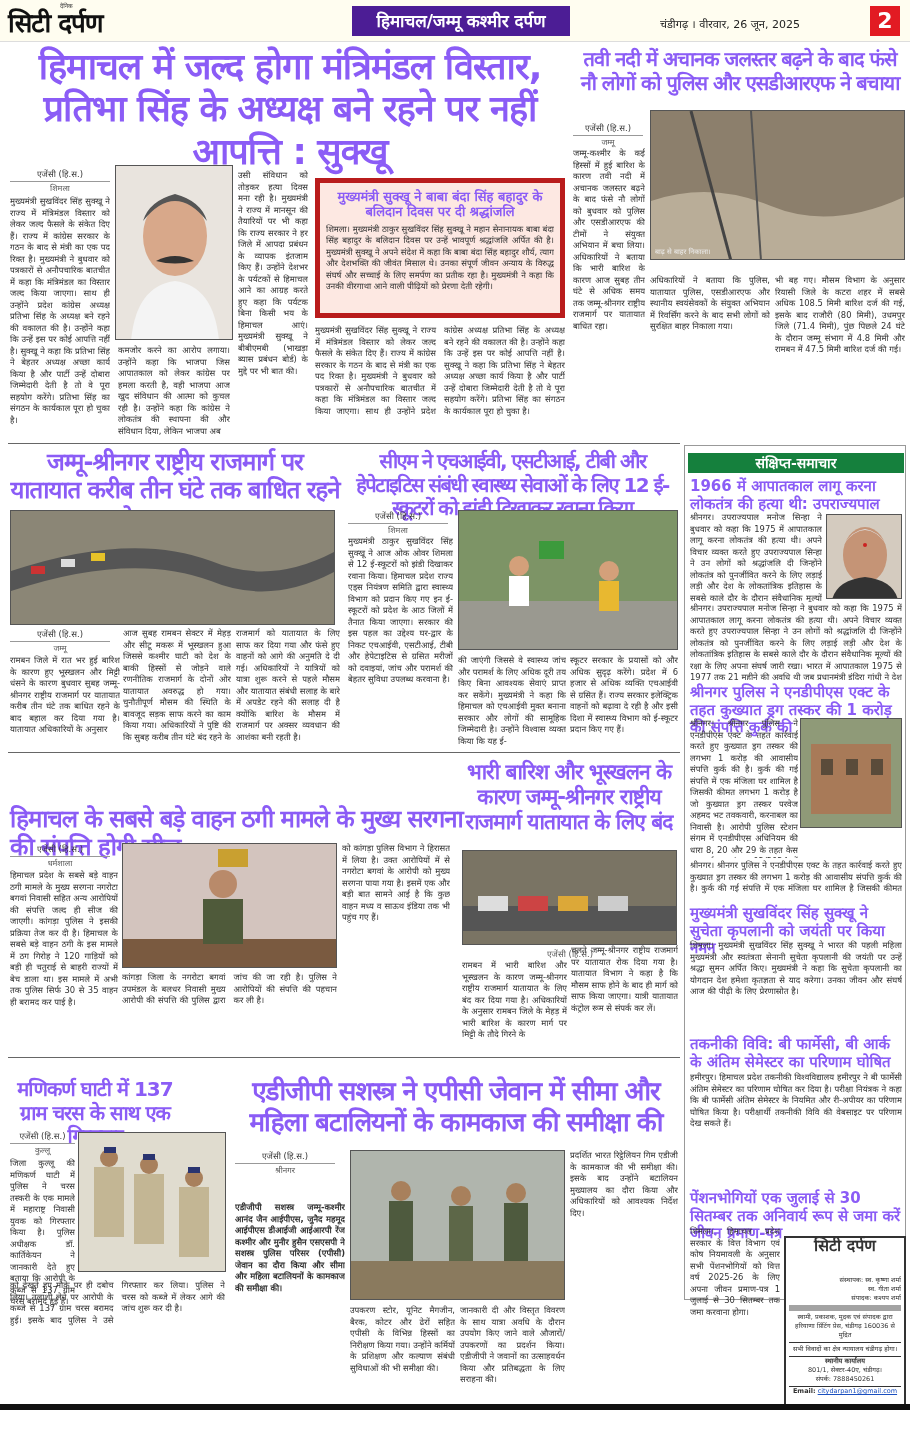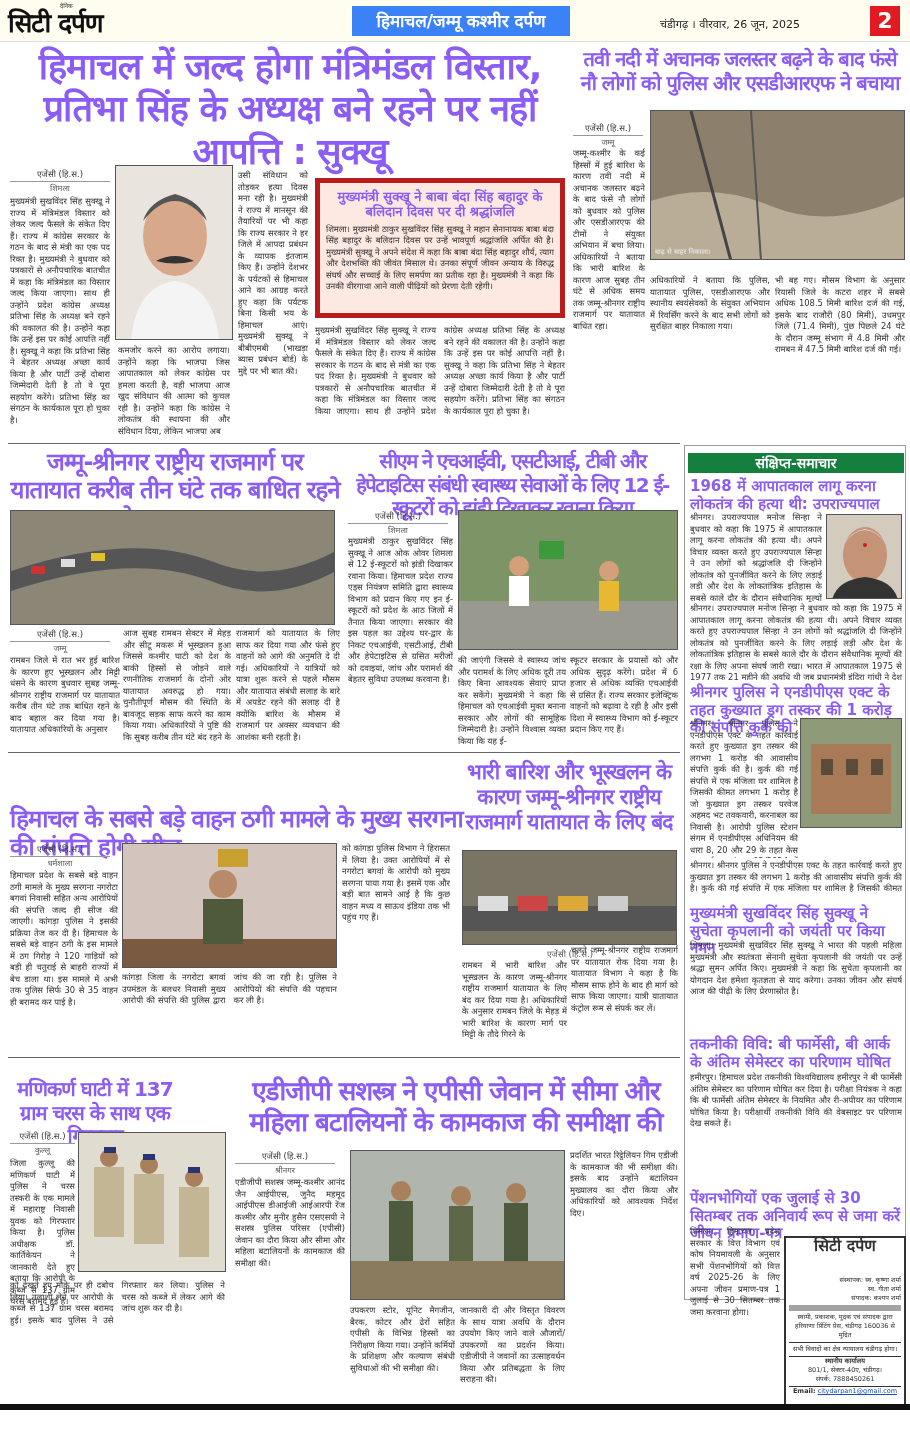--- a/index.html
+++ b/index.html
@@ -2,21 +2,21 @@
 <html><head>
 <meta charset="utf-8">
 <style>
 *{box-sizing:border-box;margin:0;padding:0;}
 html,body{width:910px;height:1431px;background:#fff;overflow:hidden;}
 body{font-family:"DejaVu Sans",sans-serif;color:#1a1a1a;position:relative;}
 .abs{position:absolute;}
 .masthead{left:0;top:0;width:910px;height:42px;background:#fffdf0;border-bottom:1px solid #ddd;}
 .logo{left:8px;top:4px;font-size:26px;font-weight:bold;color:#111;font-family:"DejaVu Serif",serif;letter-spacing:-1px;}
 .logo-tag{left:60px;top:2px;font-size:6px;color:#333;}
-.section-banner{left:352px;top:6px;width:218px;height:30px;background:#3b82f6;color:#fff;font-size:17px;font-weight:bold;text-align:center;line-height:30px;}
+.section-banner{left:352px;top:6px;width:218px;height:30px;background:#4c1d95;color:#fff;font-size:17px;font-weight:bold;text-align:center;line-height:30px;}
 .dateline{left:660px;top:16px;font-size:11px;color:#222;}
 .pageno{left:870px;top:6px;width:30px;height:30px;background:#e21b23;color:#fff;font-size:22px;font-weight:bold;text-align:center;line-height:30px;}
 .hl{font-weight:bold;color:#8b5cf6;line-height:1.18;letter-spacing:-1px;}
 .hl-xl{font-size:36px;}
 .hl-l{font-size:24px;}
 .hl-m{font-size:20px;}
 .hl-s{font-size:15px;letter-spacing:0;}
 .body{font-size:8.4px;line-height:11.5px;color:#333;text-align:justify;overflow:hidden;}
 .byline{font-size:8.5px;text-align:center;color:#333;border-bottom:1px solid #999;padding-bottom:2px;}
 .place{font-size:8px;text-align:center;color:#555;}
@@ -180,41 +180,41 @@
       <rect x="109" y="34" width="12" height="6" fill="#2a3470"></rect>
     </svg>
 </div>
 <div class="abs body" style="left:10px;top:1280px;width:215px;height:120px;column-count:2;">को देखते हुए मौके पर ही दबोच लिया। तलाशी लेने पर आरोपी के कब्जे से 137 ग्राम चरस बरामद हुई। इसके बाद पुलिस ने उसे गिरफ्तार कर लिया। पुलिस ने चरस को कब्जे में लेकर आगे की जांच शुरू कर दी है।</div>
 
 <div class="abs hl hl-l" style="left:232px;top:1076px;width:448px;text-align:center;font-size:26px;">एडीजीपी सशस्त्र ने एपीसी जेवान में सीमा और महिला बटालियनों के कामकाज की समीक्षा की</div>
 <div class="abs" style="left:235px;top:1150px;width:100px;">
   <div class="byline">एजेंसी (हि.स.)</div>
   <div class="place">श्रीनगर</div>
 </div>
-<div class="abs body" style="left:235px;top:1177px;width:110px;height:225px;">एडीजीपी सशस्त्र जम्मू-कश्मीर आनंद जैन आईपीएस, जुनैद महमूद आईपीएस डीआईजी आईआरपी रेंज कश्मीर और मुनीर हुसैन एसएसपी ने सशस्त्र पुलिस परिसर (एपीसी) जेवान का दौरा किया और सीमा और महिला बटालियनों के कामकाज की समीक्षा की।</div>
+<div class="abs body" style="left:235px;top:1202px;width:110px;height:225px;font-weight:bold;">एडीजीपी सशस्त्र जम्मू-कश्मीर आनंद जैन आईपीएस, जुनैद महमूद आईपीएस डीआईजी आईआरपी रेंज कश्मीर और मुनीर हुसैन एसएसपी ने सशस्त्र पुलिस परिसर (एपीसी) जेवान का दौरा किया और सीमा और महिला बटालियनों के कामकाज की समीक्षा की।</div>
 <div class="abs photo" style="left:350px;top:1150px;width:215px;height:150px;background:#9da29c;">
   <svg width="215" height="150">
       <rect width="215" height="150" fill="#b0b5ad"></rect>
       <rect x="0" y="110" width="215" height="40" fill="#8a7a5e"></rect>
       <circle cx="50" cy="40" r="10" fill="#a8805c"></circle>
       <rect x="38" y="50" width="24" height="60" fill="#4e5a3e"></rect>
       <circle cx="110" cy="45" r="10" fill="#a8805c"></circle>
       <rect x="98" y="55" width="24" height="55" fill="#5d6748"></rect>
       <circle cx="165" cy="42" r="10" fill="#a8805c"></circle>
       <rect x="153" y="52" width="24" height="58" fill="#4e5a3e"></rect>
     </svg>
 </div>
 <div class="abs body" style="left:350px;top:1305px;width:105px;height:97px;">उपकरण स्टोर, यूनिट मैगजीन, बैरक, कोटर और ढेरों सहित एपीसी के विभिन्न हिस्सों का निरीक्षण किया गया। उन्होंने कर्मियों के प्रशिक्षण और कल्याण संबंधी सुविधाओं की भी समीक्षा की।</div>
 <div class="abs body" style="left:460px;top:1305px;width:105px;height:97px;">जानकारी दी और विस्तृत विवरण के साथ यात्रा अवधि के दौरान उपयोग किए जाने वाले औजारों/उपकरणों का प्रदर्शन किया। एडीजीपी ने जवानों का उत्साहवर्धन किया और प्रतिबद्धता के लिए सराहना की।</div>
 <div class="abs body" style="left:570px;top:1150px;width:108px;height:252px;">प्रदर्शित भारत रिट्ठेलियन गिम एडीजी के कामकाज की भी समीक्षा की। इसके बाद उन्होंने बटालियन मुख्यालय का दौरा किया और अधिकारियों को आवश्यक निर्देश दिए।</div>
 
 <div class="abs sidebar"></div>
 <div class="abs sidebar-head">संक्षिप्त-समाचार</div>
 
-<div class="abs hl hl-s" style="left:690px;top:478px;width:212px;">1968 में आपातकाल लागू करना लोकतंत्र की हत्या थी: उपराज्यपाल</div>
+<div class="abs hl hl-s" style="left:690px;top:478px;width:212px;">1966 में आपातकाल लागू करना लोकतंत्र की हत्या थी: उपराज्यपाल</div>
 <div class="abs photo" style="left:826px;top:514px;width:76px;height:85px;background:#d4cbbf;">
   <svg width="76" height="85">
       <ellipse cx="38" cy="40" rx="22" ry="28" fill="#c59476"></ellipse>
       <path d="M16 30 Q38 0 60 30 Q50 15 38 14 Q26 15 16 30Z" fill="#ddd"></path>
       <circle cx="38" cy="30" r="2" fill="#c22"></circle>
       <path d="M5 85 Q10 65 38 62 Q66 65 71 85Z" fill="#333"></path>
     </svg>
 </div>
 <div class="abs body" style="left:690px;top:512px;width:132px;height:90px;">श्रीनगर। उपराज्यपाल मनोज सिन्हा ने बुधवार को कहा कि 1975 में आपातकाल लागू करना लोकतंत्र की हत्या थी। अपने विचार व्यक्त करते हुए उपराज्यपाल सिन्हा ने उन लोगों को श्रद्धांजलि दी जिन्होंने लोकतंत्र को पुनर्जीवित करने के लिए लड़ाई लड़ी और देश के लोकतांत्रिक इतिहास के सबसे काले दौर के दौरान संवैधानिक मूल्यों की रक्षा के लिए अपना संघर्ष जारी रखा। भारत में आपातकाल 1975 से 1977 तक 21 महीने की अवधि थी जब प्रधानमंत्री इंदिरा गांधी ने देश में आंतरिक और बाहरी खतरों का हवाला देते हुए पूरे देश में आपातकाल की घोषणा की थी।</div>
 <div class="abs body" style="left:690px;top:603px;width:212px;height:77px;">श्रीनगर। उपराज्यपाल मनोज सिन्हा ने बुधवार को कहा कि 1975 में आपातकाल लागू करना लोकतंत्र की हत्या थी। अपने विचार व्यक्त करते हुए उपराज्यपाल सिन्हा ने उन लोगों को श्रद्धांजलि दी जिन्होंने लोकतंत्र को पुनर्जीवित करने के लिए लड़ाई लड़ी और देश के लोकतांत्रिक इतिहास के सबसे काले दौर के दौरान संवैधानिक मूल्यों की रक्षा के लिए अपना संघर्ष जारी रखा। भारत में आपातकाल 1975 से 1977 तक 21 महीने की अवधि थी जब प्रधानमंत्री इंदिरा गांधी ने देश में आंतरिक और बाहरी खतरों का हवाला देते हुए पूरे देश में आपातकाल की घोषणा की थी।</div>

